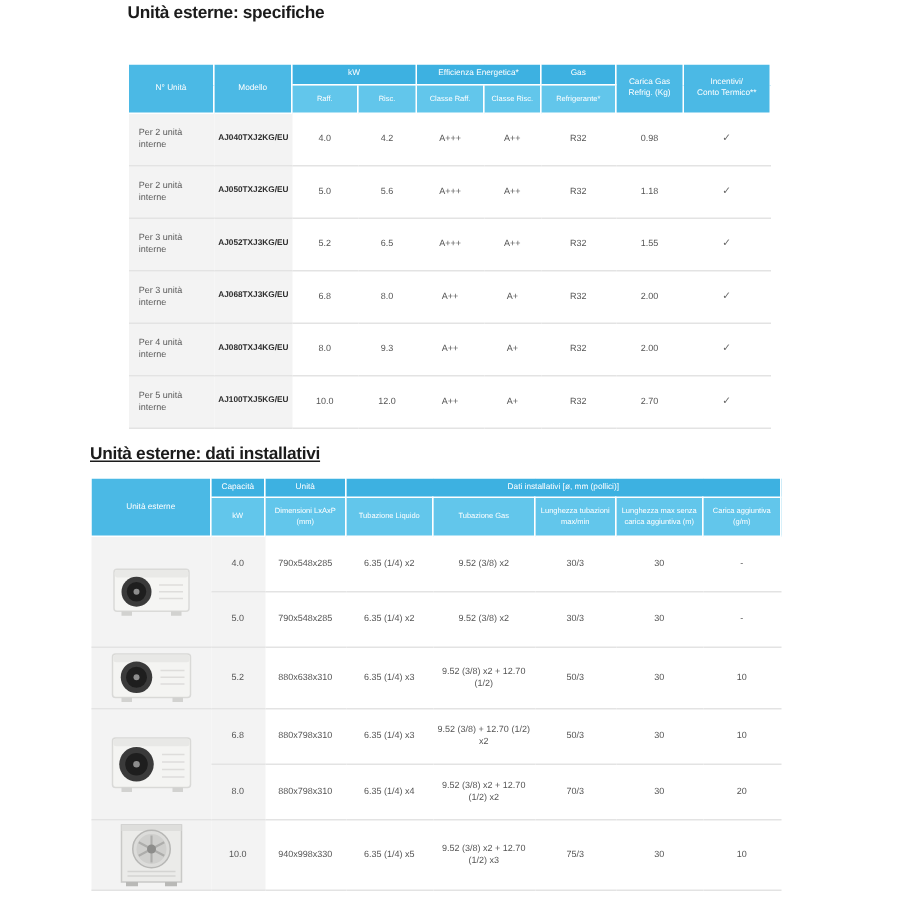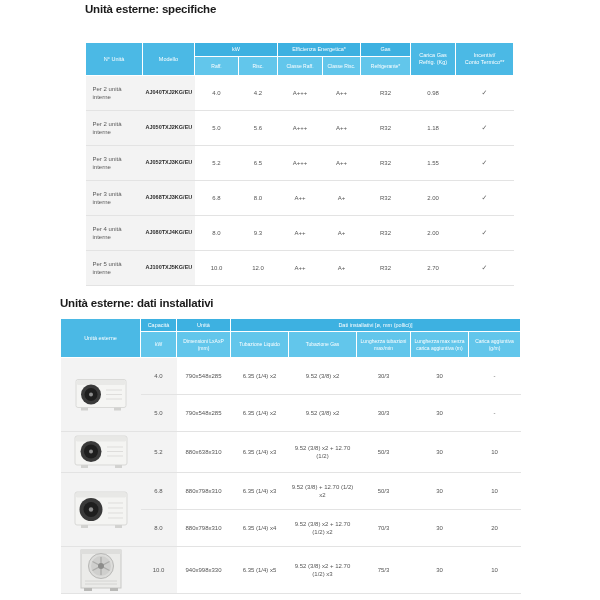--- a/index.html
+++ b/index.html
@@ -2,21 +2,21 @@
 <html><head>
 <meta charset="utf-8">
 <style>
   * { margin:0; padding:0; box-sizing:border-box; }
   html,body { width:600px; height:600px; }
   body { background:#ffffff; font-family:"Liberation Sans", sans-serif; }
   .page { position:relative; width:600px; height:600px; background:#fff; overflow:hidden; }
 
   .title { position:absolute; font-size:11.5px; font-weight:bold; color:#1b1b1b; letter-spacing:-0.2px; }
   .t1 { left:85px; top:3px; }
-  .t2 { left:60px; top:297px; }
+  .t2 { left:60px; top:297px;text-decoration:underline; }
 
   table { border-collapse:collapse; table-layout:fixed; position:absolute; }
   .spec { left:85px; top:42px; width:428px; }
   .inst { left:60px; top:318px; width:460px; }
 
   th { color:#ffffff; font-weight:normal; text-align:center; vertical-align:middle;
        border:1px solid #ffffff; padding:1px 2px; line-height:1.25; }
   th.grp  { background:#3db1e1; font-size:5.5px; height:14px; }
   th.sub  { background:#62c6eb; font-size:5px;   height:19px; }
   th.tall { background:#4bb9e5; font-size:5.5px; }

